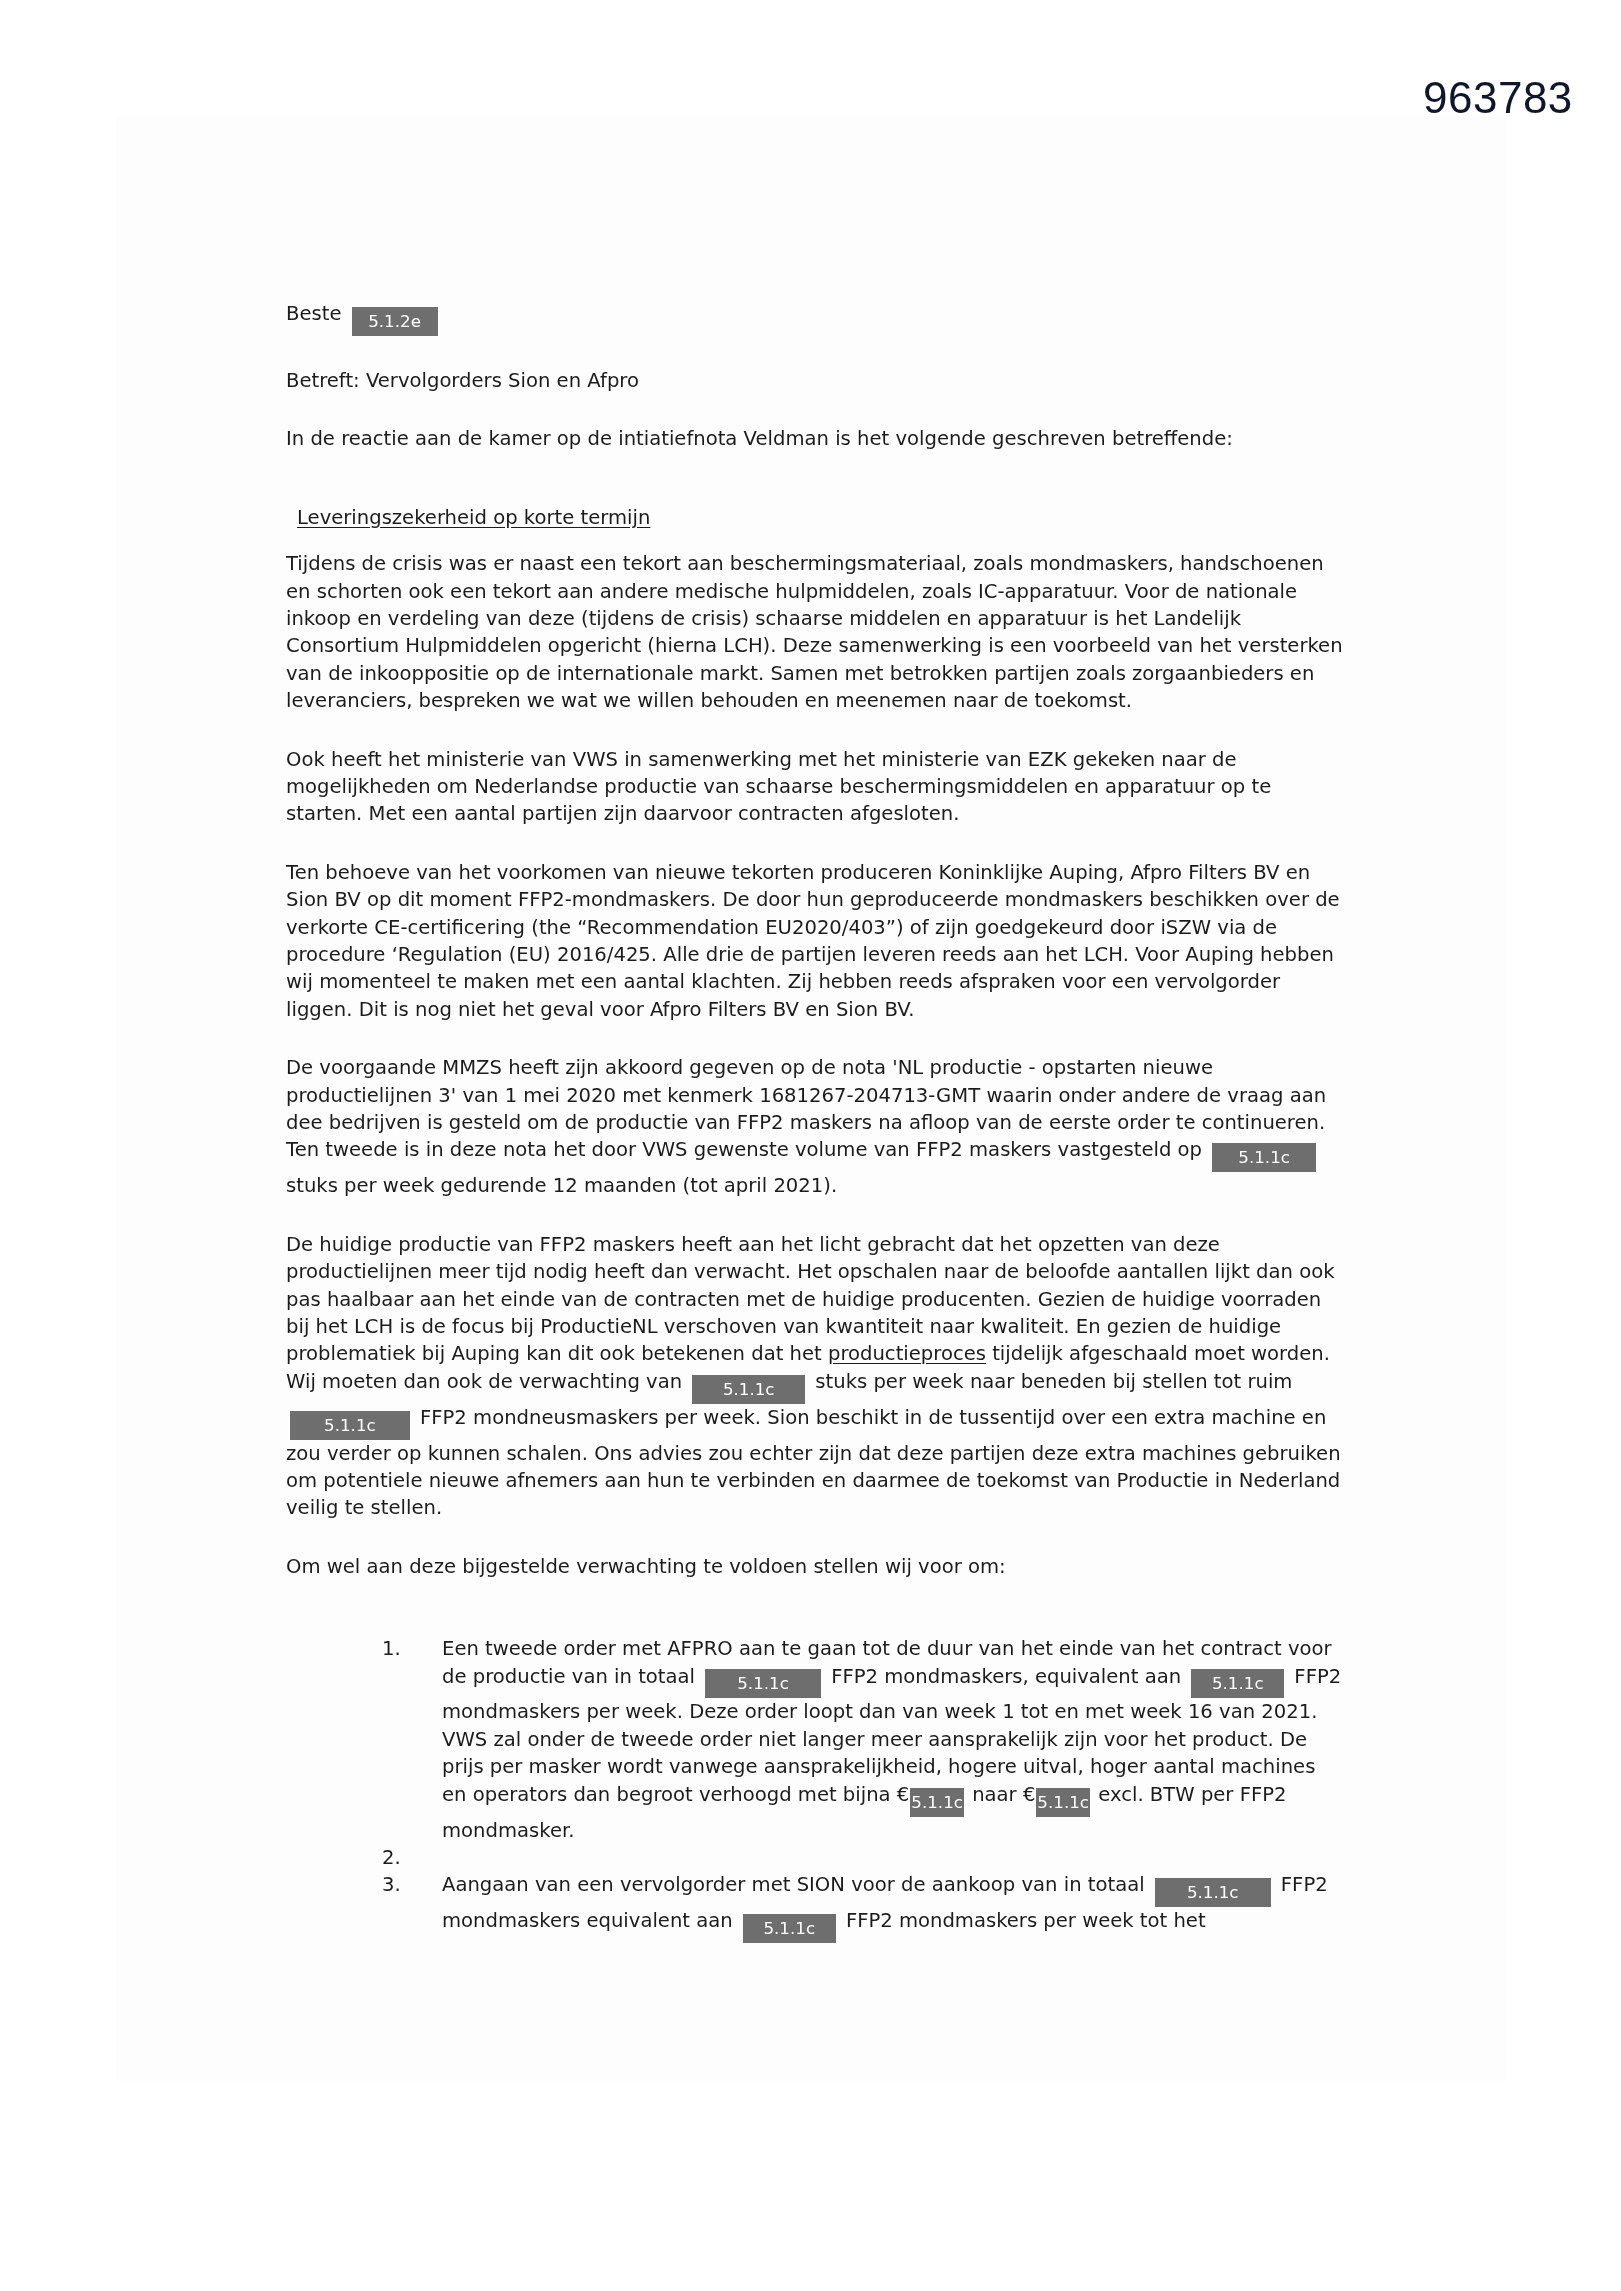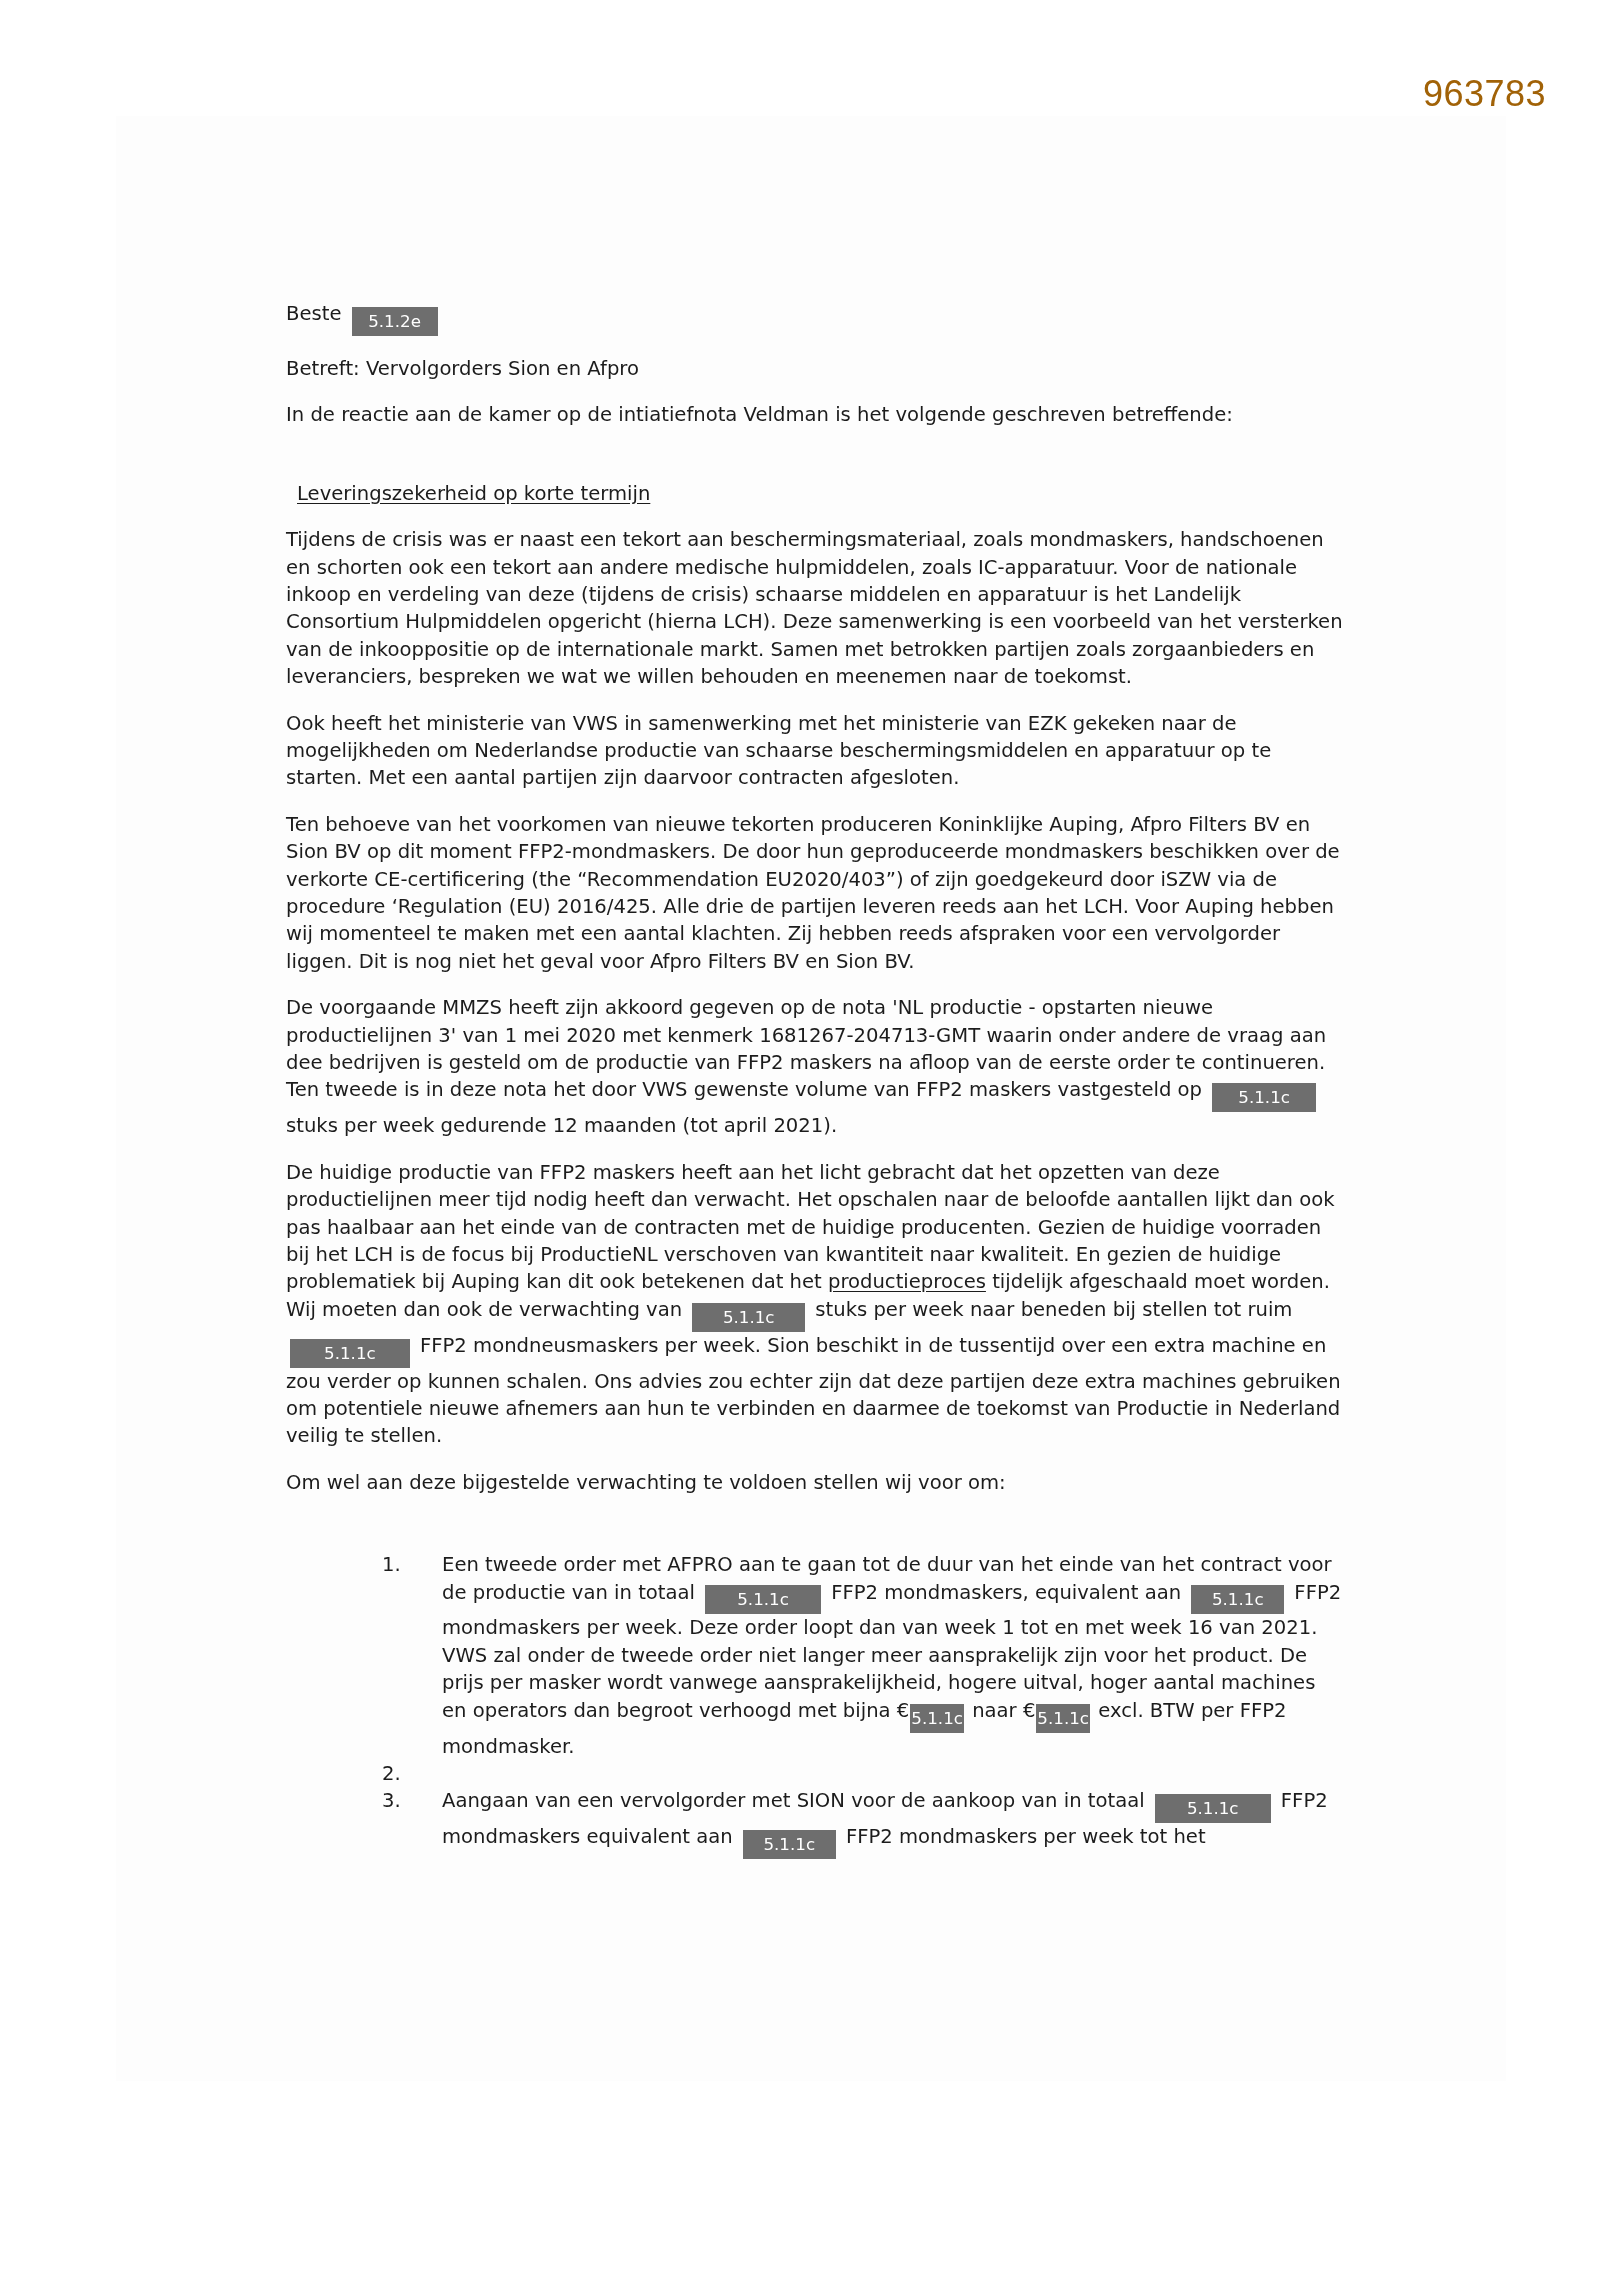--- a/index.html
+++ b/index.html
@@ -7,28 +7,28 @@
     width:1621px; height:2292px; position:relative;
     background:#ffffff; overflow:hidden;
     font-family:"DejaVu Sans", sans-serif; color:#1c1c1c;
   }
   .page {
     position:absolute; left:116px; top:116px; width:1390px; height:1965px;
     background:#fdfdfd;
   }
   .docnum {
     position:absolute; left:1423px; top:73px;
-    font-family:"Liberation Sans", sans-serif; font-size:36px; color:#a16207;
+    font-family:"Liberation Sans", sans-serif; font-size:44px; color:#0f172a;
     letter-spacing:0.5px;
   }
   .content {
     position:absolute; left:286px; top:300px; width:1059px;
     font-size:19.6px; line-height:27.4px;
   }
-  .para { margin-top:19px; }
+  .para { margin-top:31px; }
   .para.first { margin-top:0; }
   .para.after-heading { margin-top:19px; }
   .heading {
     margin-top:51px;
     text-decoration:underline; text-underline-offset:2.9px;margin-left:11px;
   }
   .olist { margin-top:55px; }
   .li { display:flex; }
   .num { flex:none; width:44px; margin-left:96px; }
   .litext { flex:1;margin-left:16px; }

